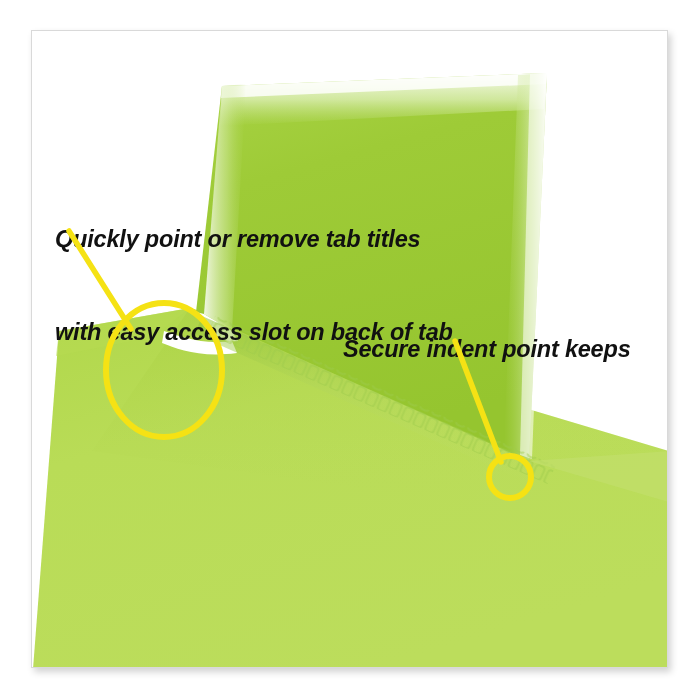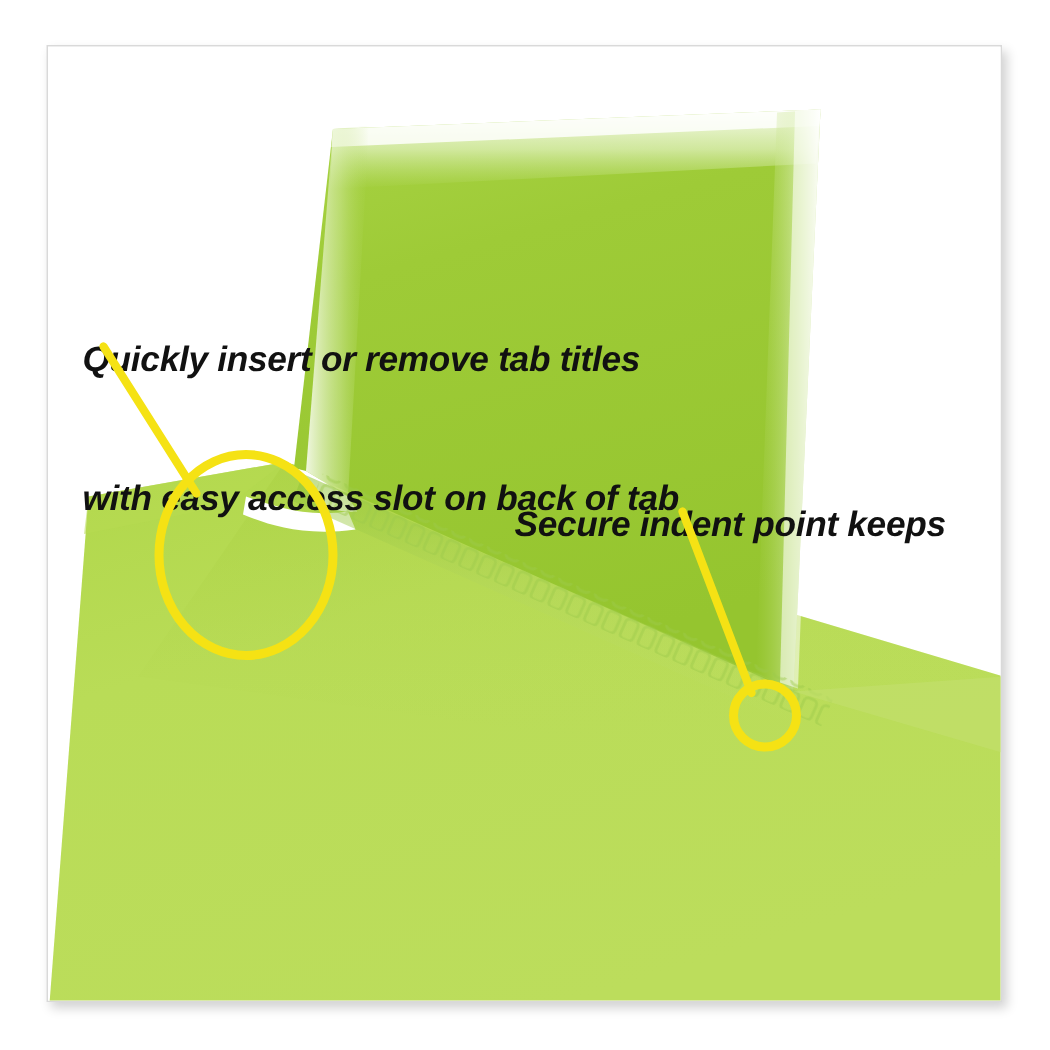--- a/index.html
+++ b/index.html
@@ -178,21 +178,21 @@
         </g>
       </g>
 
       <path d="M 27 300 L 158 277 L 120 306 L 24 325 Z" fill="#b6da52" opacity="0.55"></path>
 
       <path d="M 497 430 L 637 471 L 637 420 Z" fill="#c3e06e" opacity="0.6"></path>
     </svg>
   </div>
 
   <div class="callout callout-left">
-    <span class="line">Quickly insert or remove tab titles</span>
+    <span class="line">Quickly point or remove tab titles</span>
     <span class="line">with easy access slot on back of tab</span>
   </div>
 
   <div class="callout callout-right">
     <span class="line">Secure indent point keeps</span>
   </div>
 
   <svg class="annot-svg" viewBox="0 0 700 700">
 
     <line x1="69" y1="231" x2="131" y2="329" stroke="#f5e214" stroke-width="5.5" stroke-linecap="round"></line>

